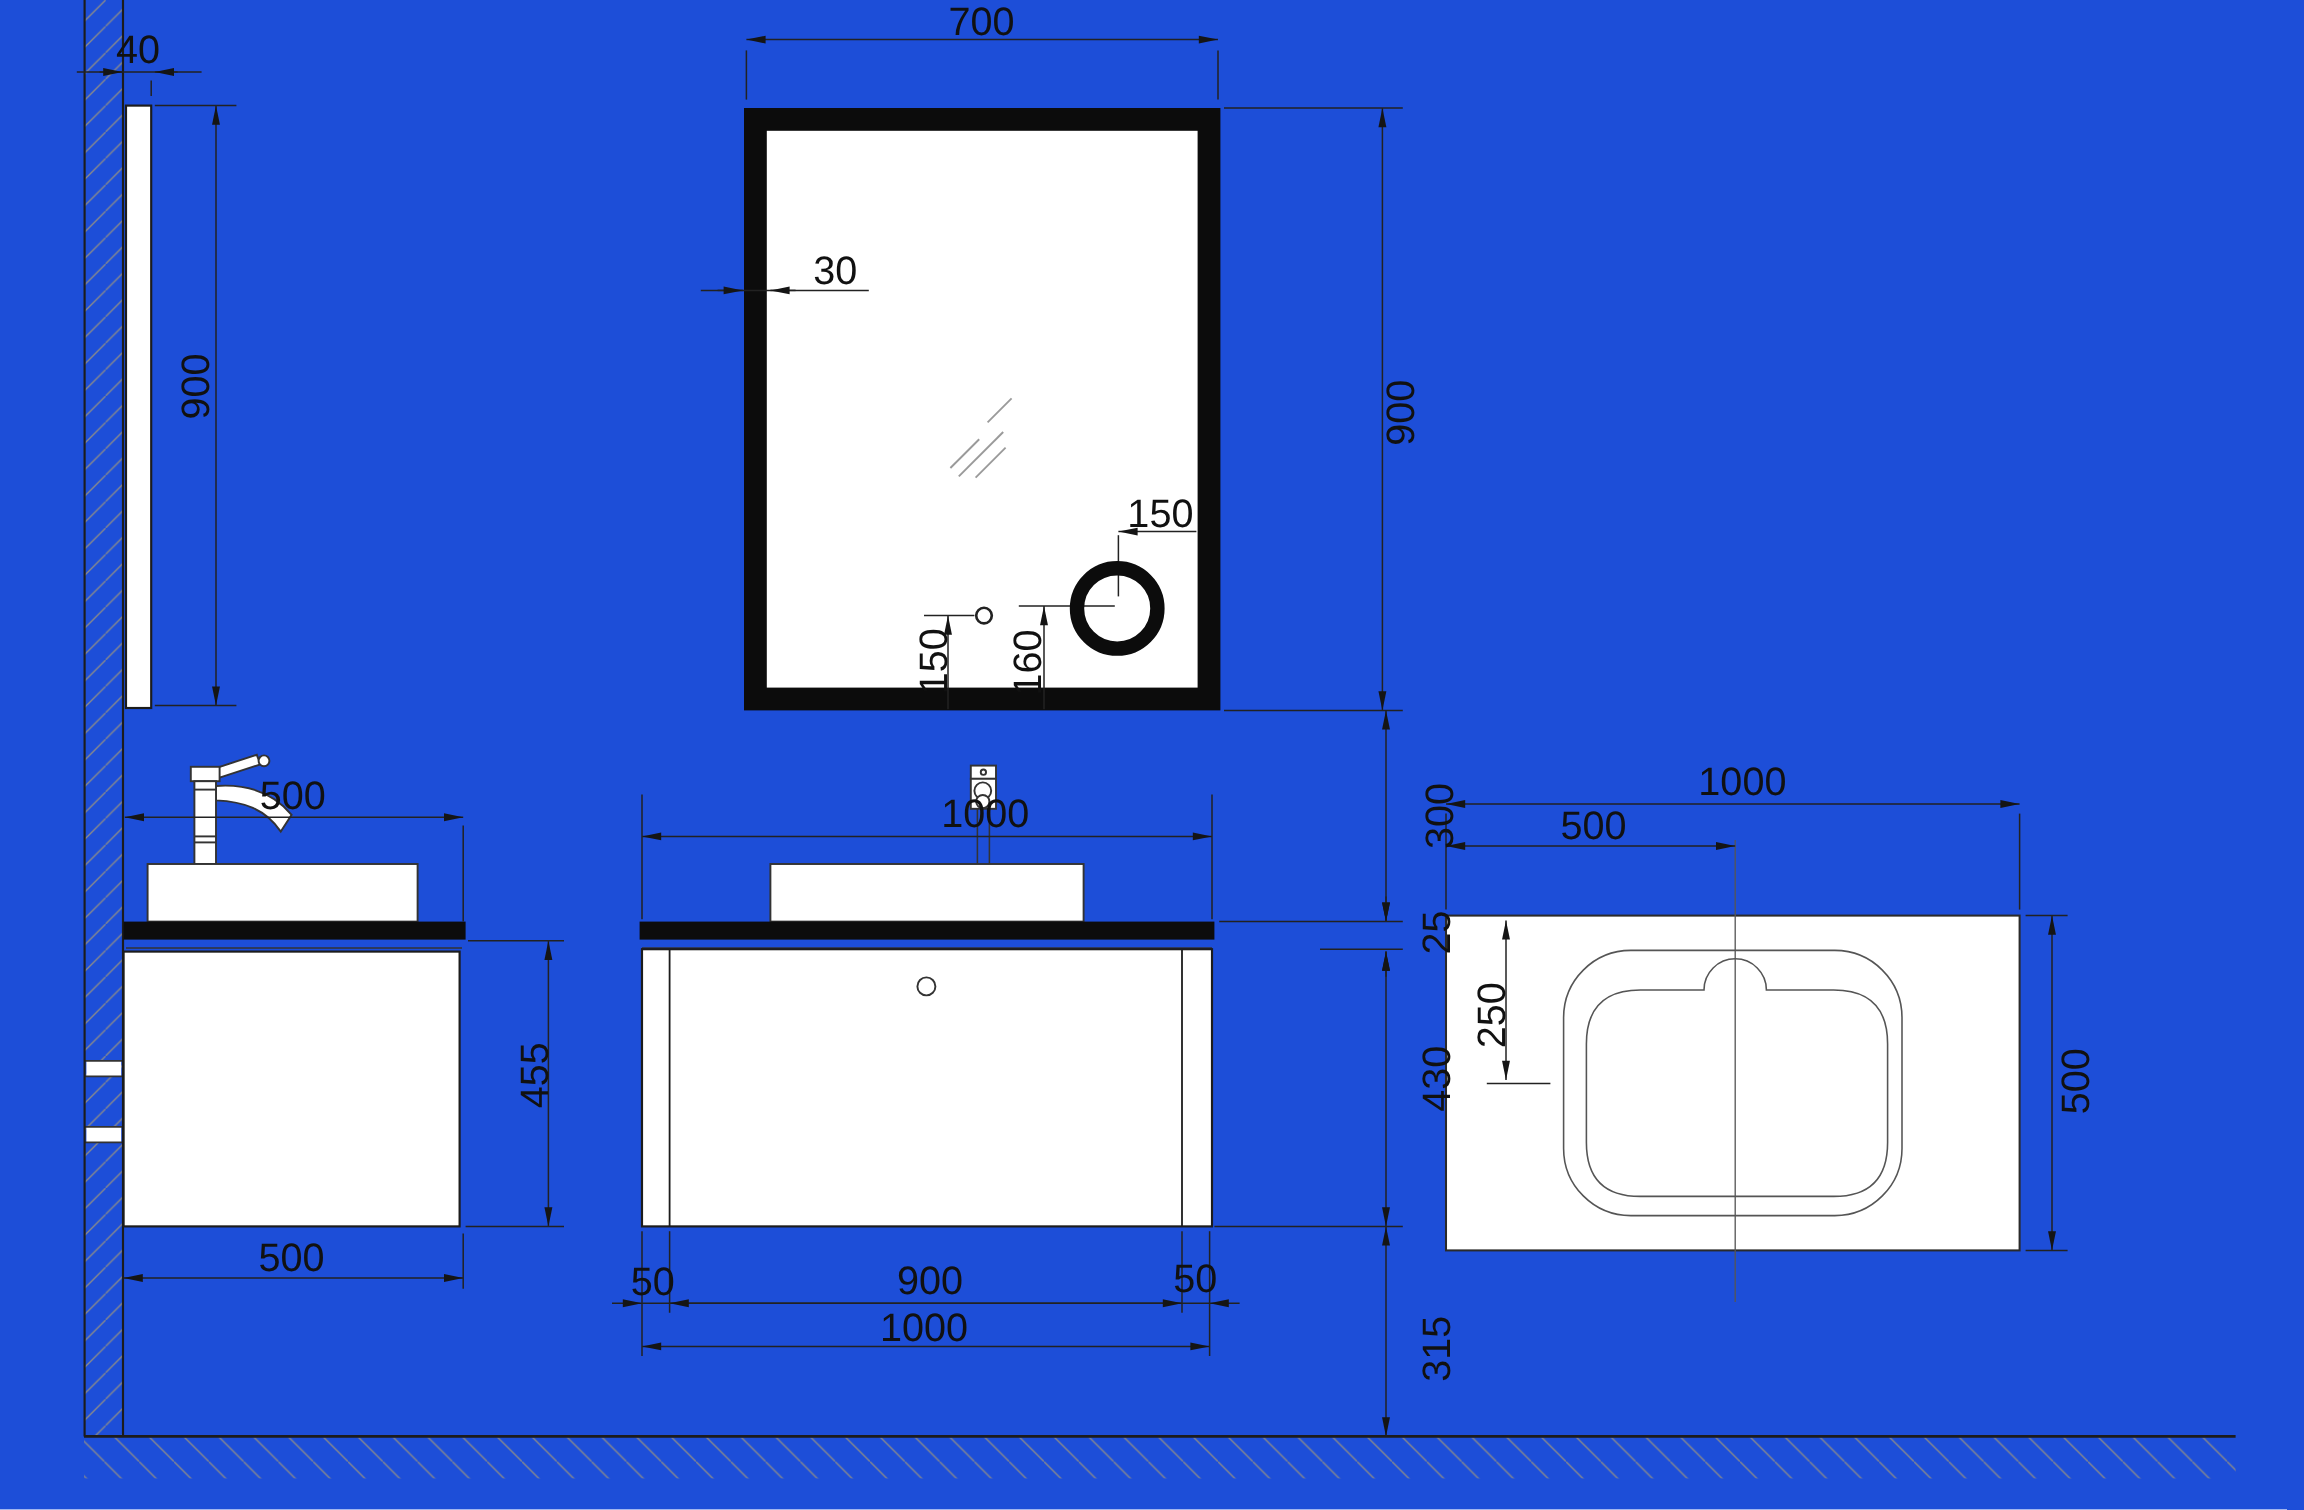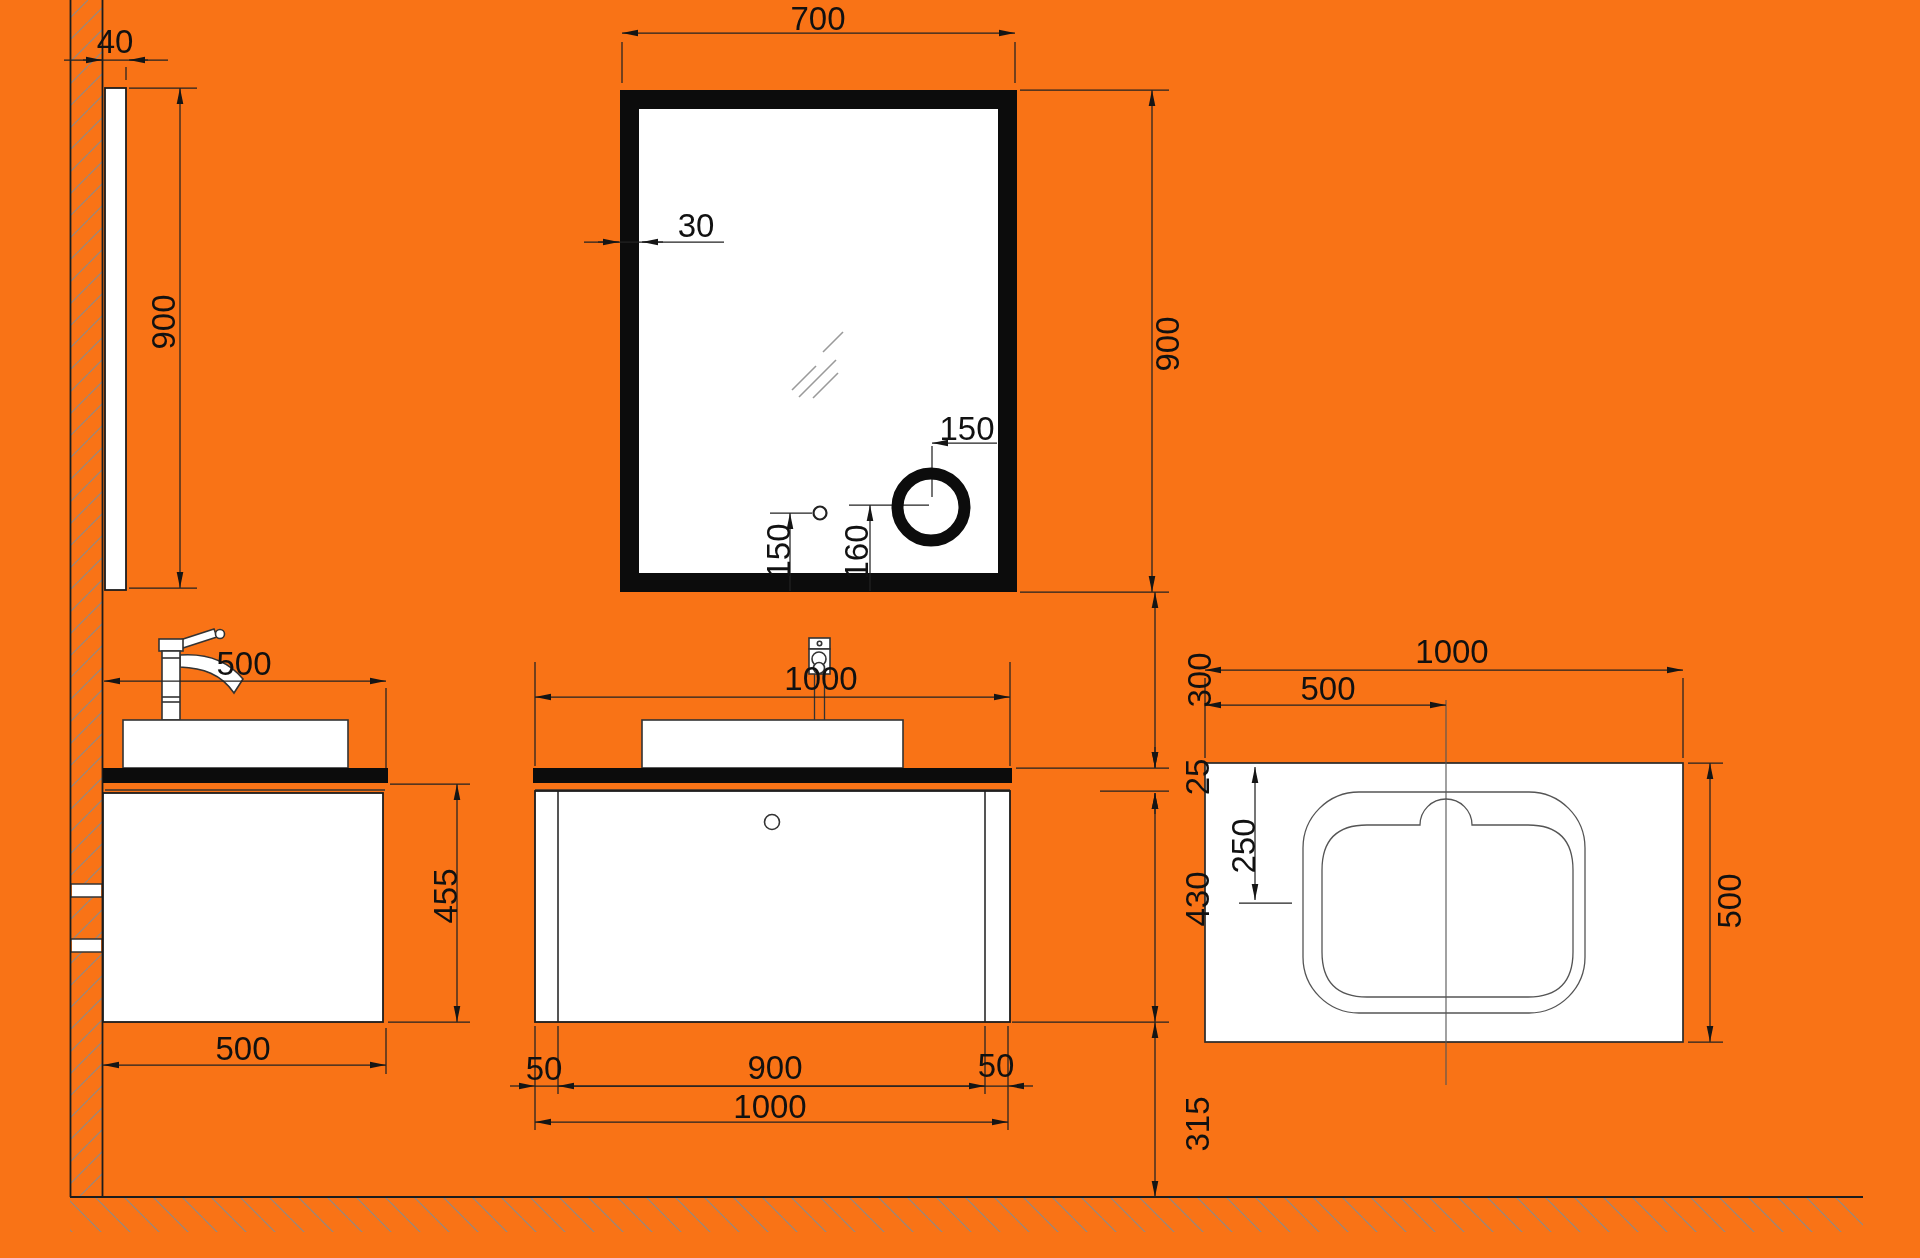--- a/index.html
+++ b/index.html
@@ -1,16 +1,16 @@
 <!DOCTYPE html>
 <html><head>
 <meta charset="utf-8">
 <style>
   html,body{margin:0;padding:0;background:#ffffff;}
-  #canvas{position:relative;width:1920px;height:1258px;background:#f97316;overflow:hidden;}
+  #canvas{position:relative;width:1920px;height:1258px;background:#1d4ed8;overflow:hidden;}
   svg{position:absolute;left:0;top:0;}
   .dimtext{font-family:"Liberation Sans",sans-serif;font-size:33px;fill:#111;text-anchor:middle;}
   .dimtext tspan{dominant-baseline:central;}
 </style>
 </head>
 <body>
 
 <div id="canvas">
 <svg width="1920" height="1258" viewBox="0 0 1920 1258">
   <defs>

